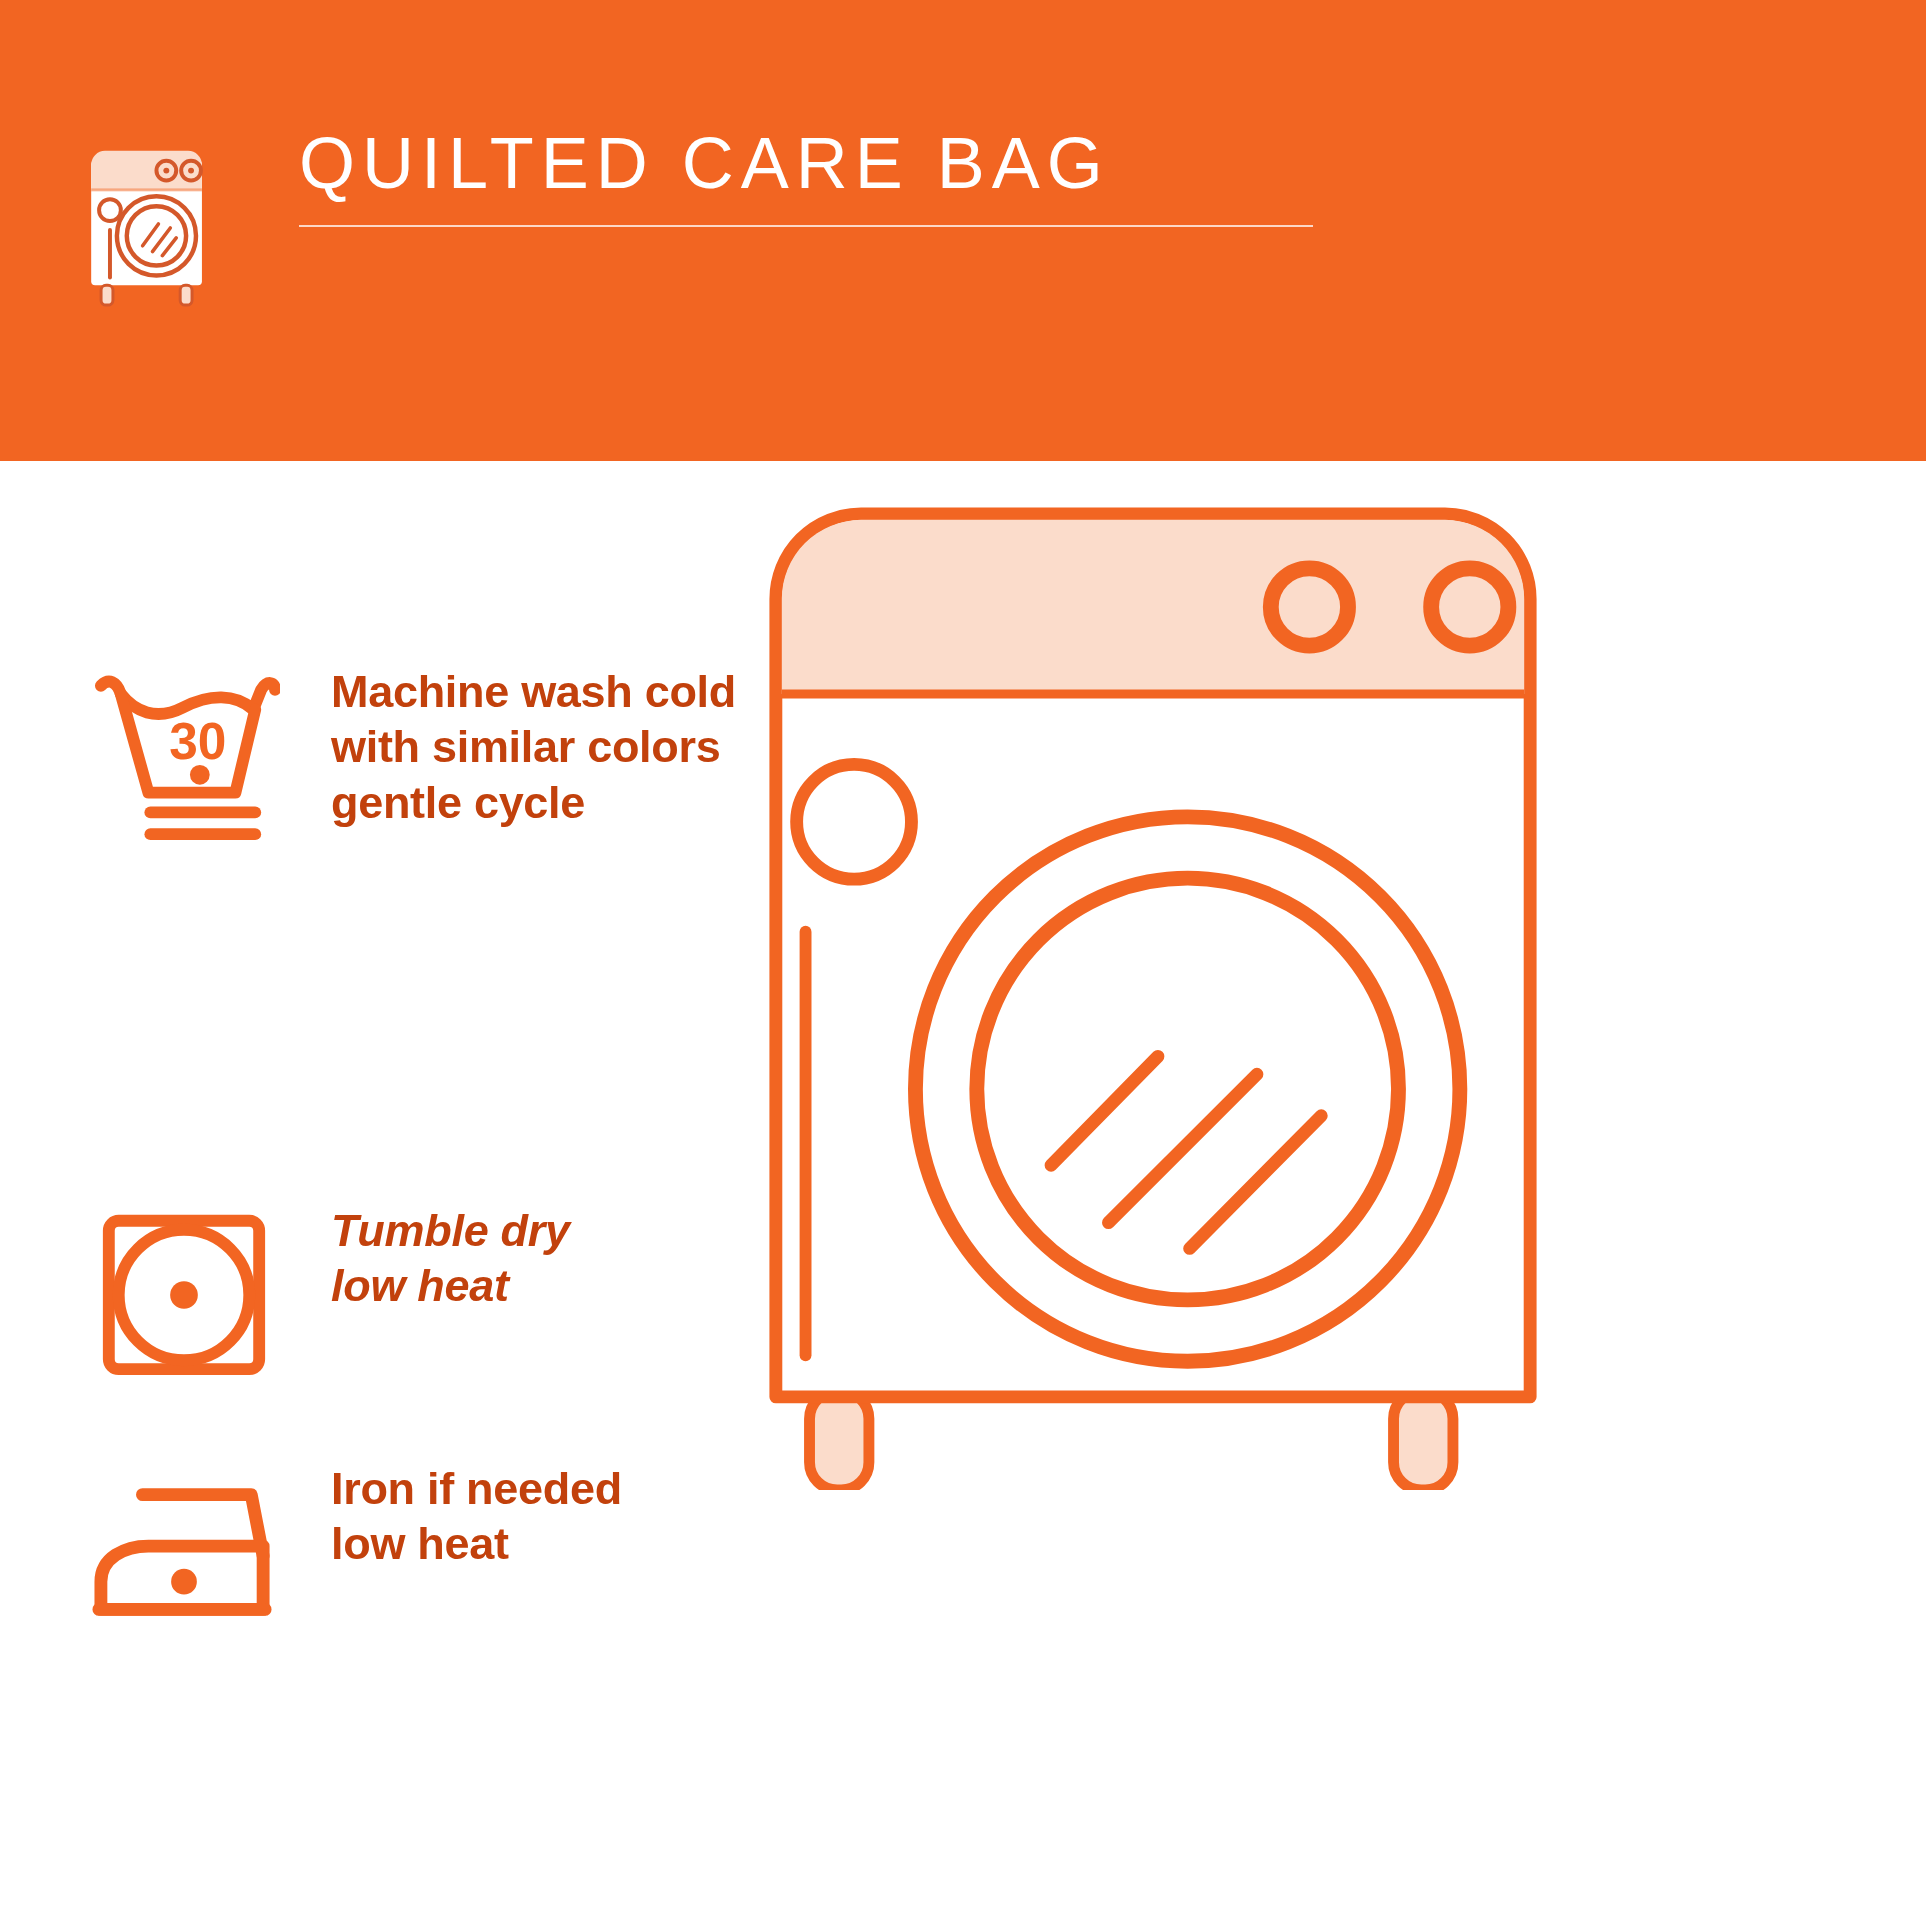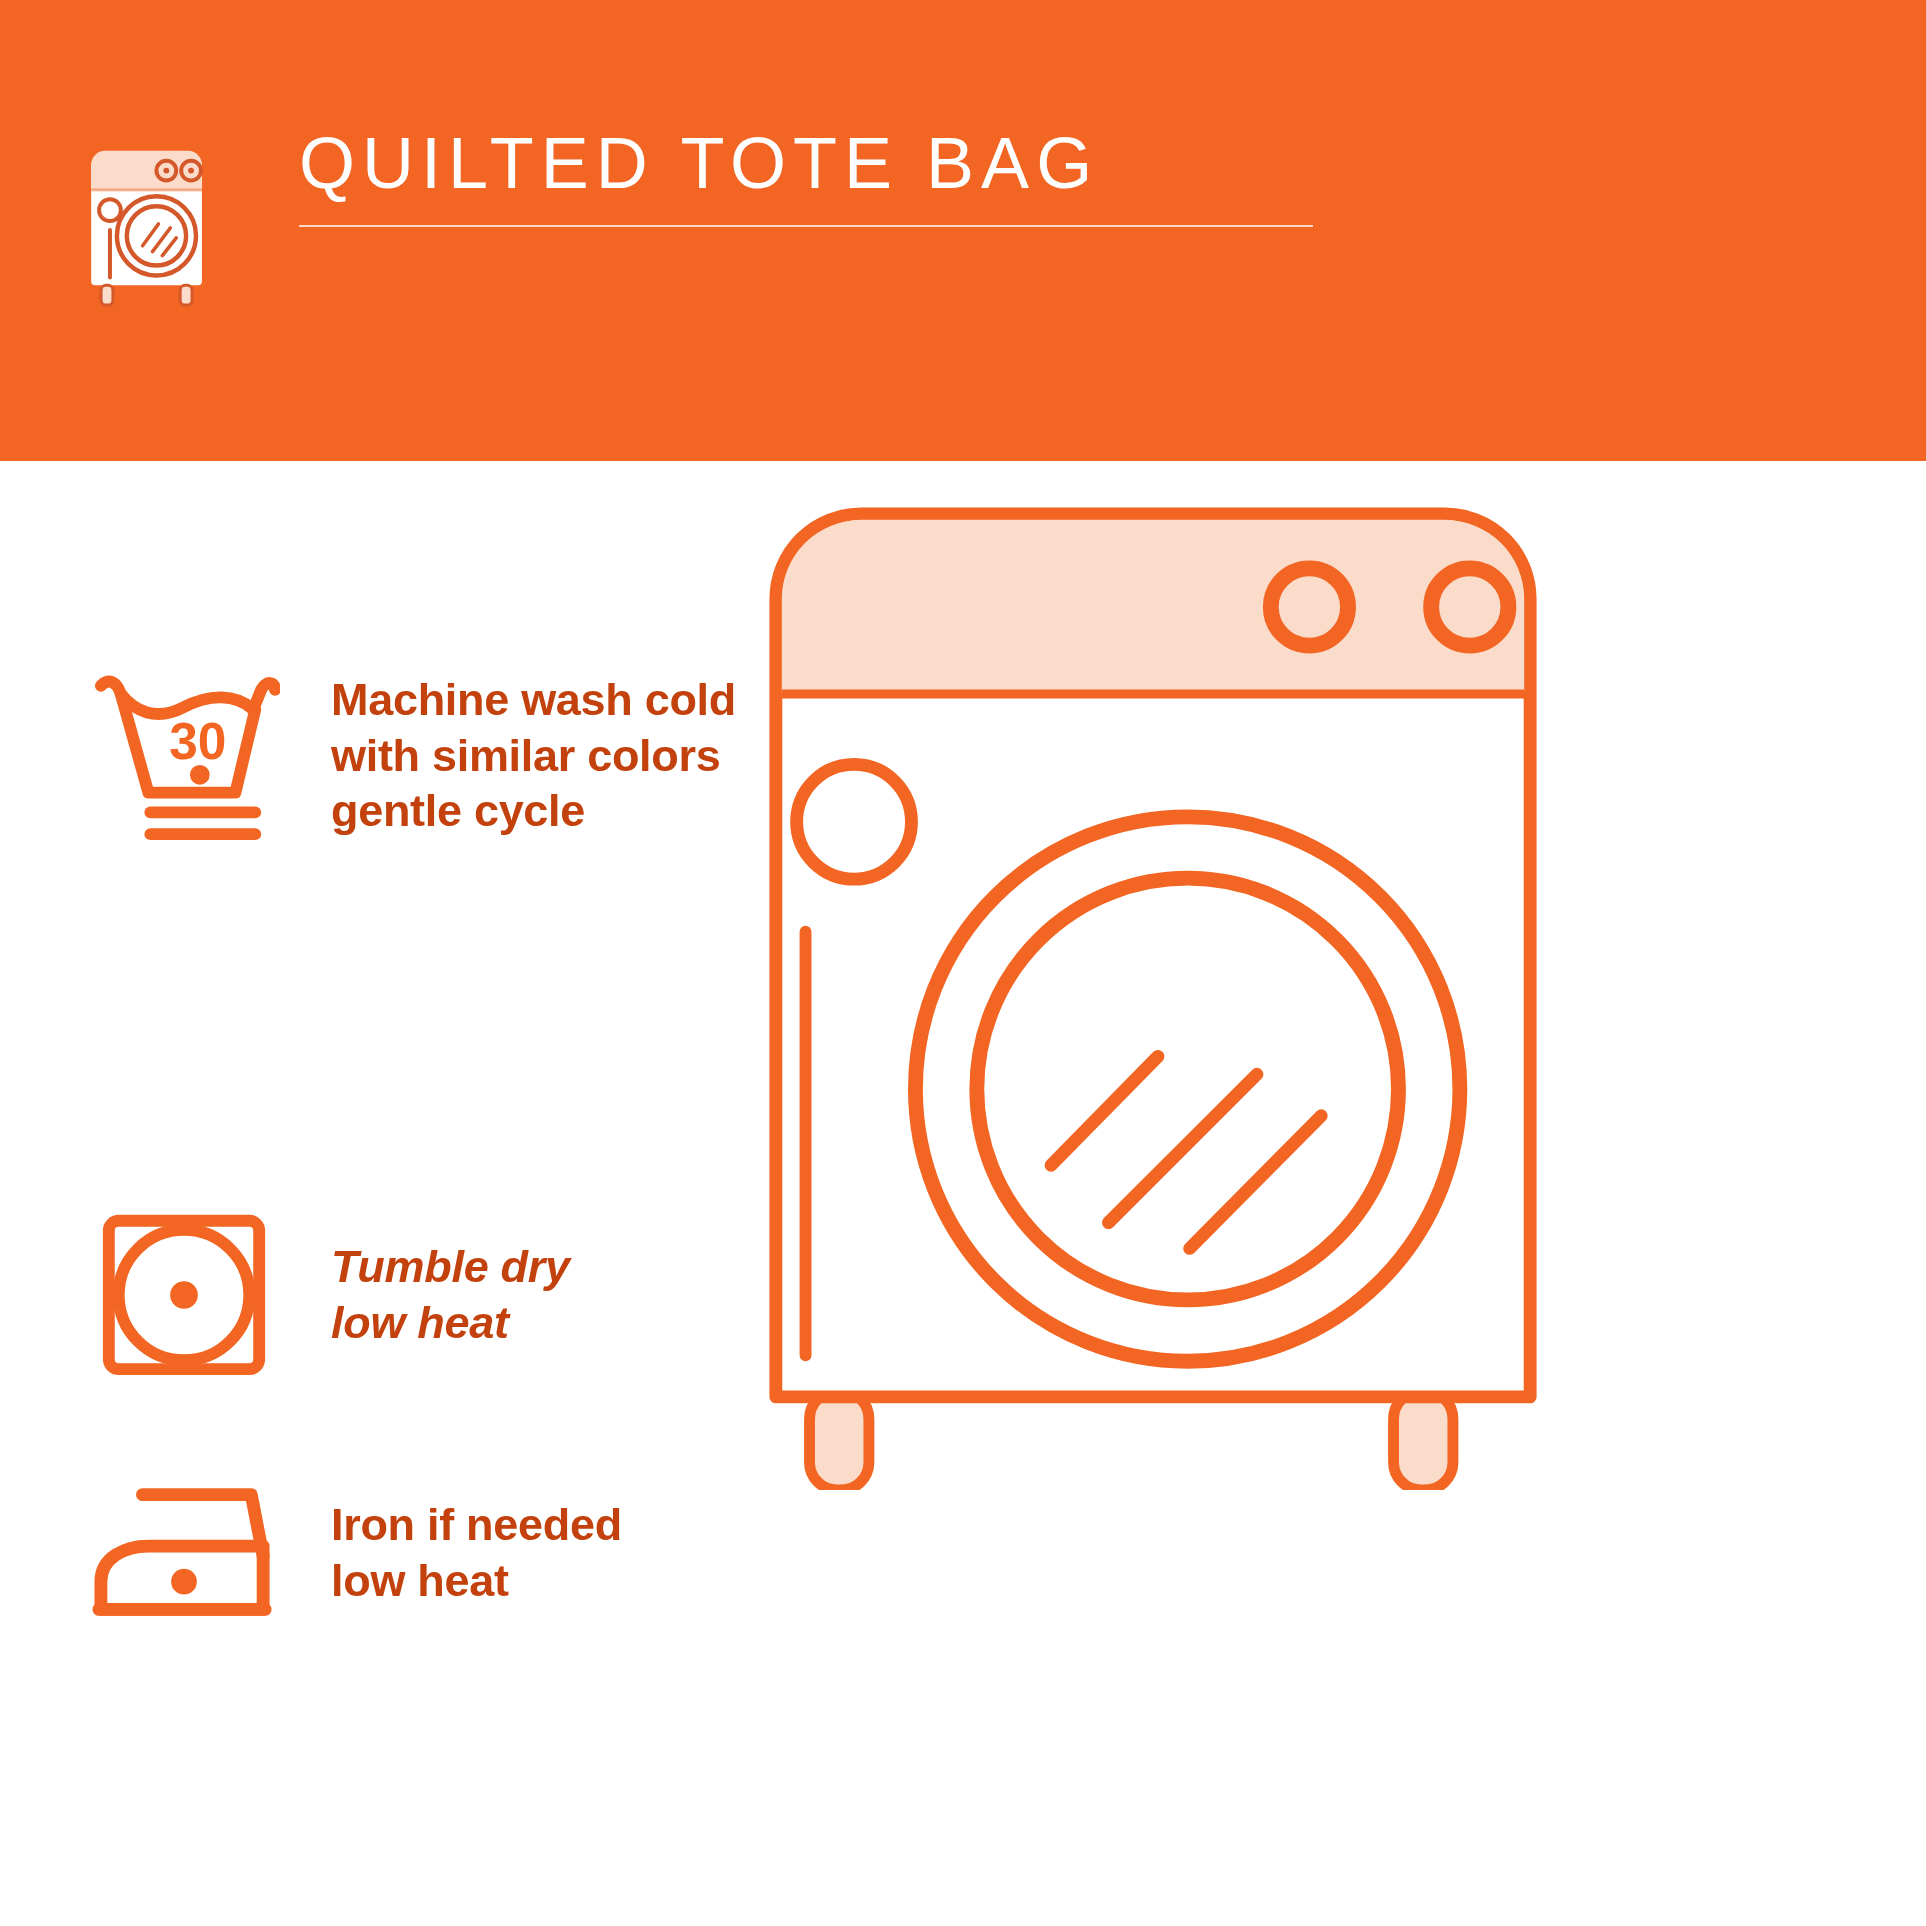--- a/index.html
+++ b/index.html
@@ -82,21 +82,20 @@
     position: absolute;
     left: 0;
     top: 461px;
     width: 950px;
     height: 1465px;
   }
 
   .care-row {
     position: absolute;
     display: flex;
-    align-items: center;
     left: 87px;
   }
 
   .care-row.row-0 { top: 203px; }
   .care-row.row-1 { top: 465px; }
   .care-row.row-2 { top: 742px; font-style: italic; }
   .care-row.row-3 { top: 1000px; }
 
   .care-symbol {
     width: 193px;
@@ -155,21 +154,21 @@
 
         <line x1="66" y1="112" x2="82" y2="90" stroke="#D4582A" stroke-width="3.6" stroke-linecap="round"></line>
         <line x1="76" y1="118" x2="94" y2="94" stroke="#D4582A" stroke-width="3.6" stroke-linecap="round"></line>
         <line x1="86" y1="122" x2="100" y2="104" stroke="#D4582A" stroke-width="3.6" stroke-linecap="round"></line>
 
         <rect x="24" y="152" width="12" height="20" rx="5" fill="#FBDCCB" stroke="#D4582A" stroke-width="3"></rect>
         <rect x="104" y="152" width="12" height="20" rx="5" fill="#FBDCCB" stroke="#D4582A" stroke-width="3"></rect>
       </svg>
 
       <div class="header-titles">
-        <div class="title-main">QUILTED TOTE BAG</div>
+        <div class="title-main">QUILTED CARE BAG</div>
         <div class="title-rule"></div>
       </div>
 
     </div>
   </div>
 
   <div class="care-list">
 
     <div class="care-row row-0">
       <div class="care-symbol">

